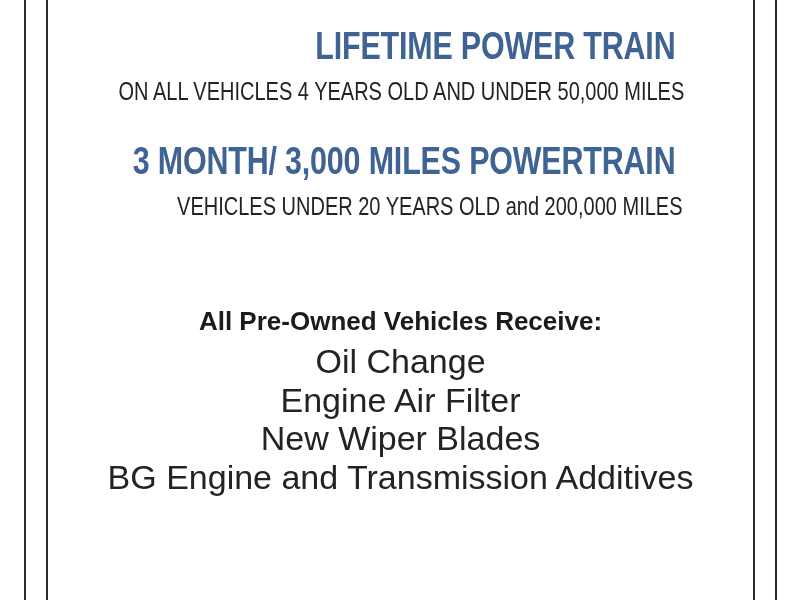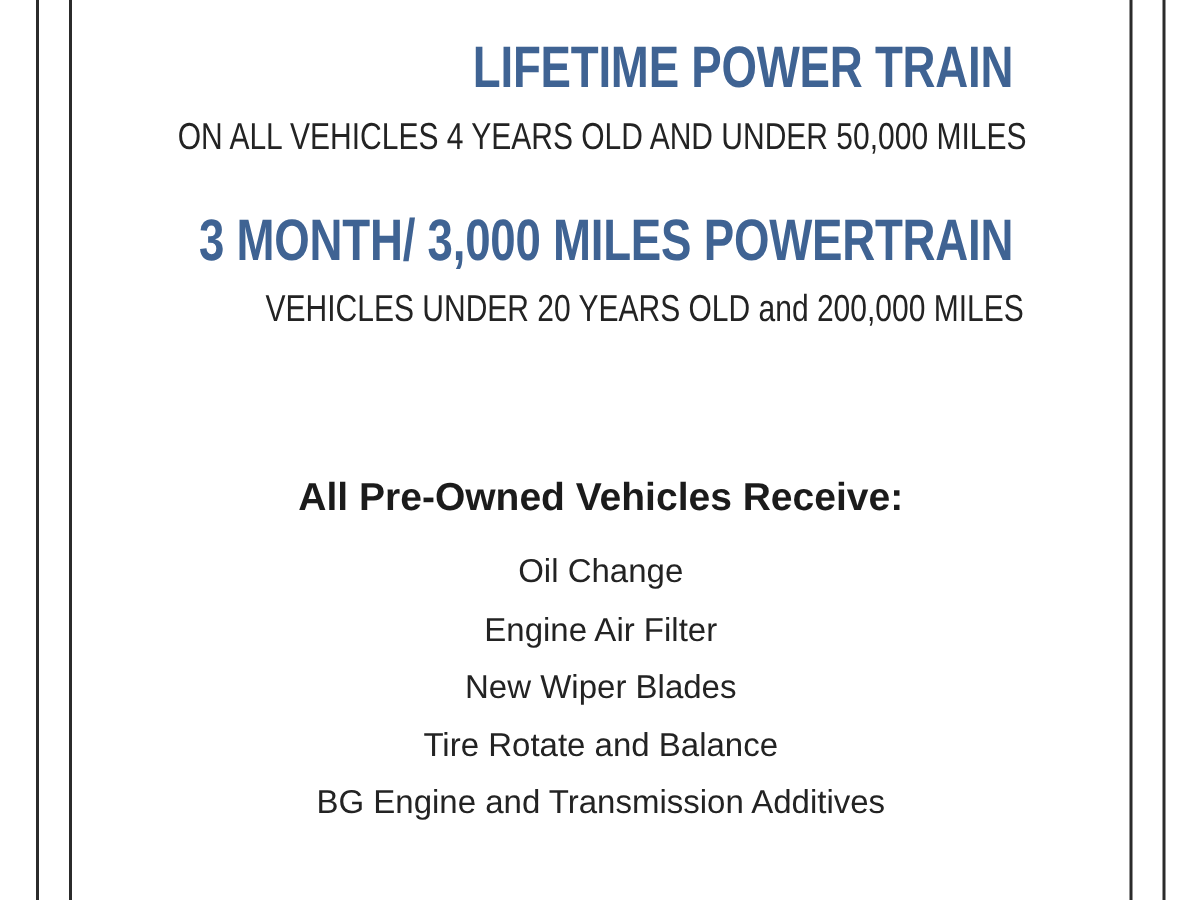--- a/index.html
+++ b/index.html
@@ -78,26 +78,26 @@
     left: 0;
     top: 300px;
     width: 100%;
   }
   .services-heading {
     color: #1b1b1b;
     font-weight: bold;
     font-size: 26px;
     line-height: 38px;
     white-space: nowrap;
-    margin: 12px;
+    margin: 2px;
   }
   .service-item {
     color: #232323;
     font-weight: normal;
-    font-size: 22px;
+    font-size: 34px;
     line-height: 38.5px;
     white-space: nowrap;
     margin: 0;
   }
 </style>
 </head>
 <body>
 
 <div id="page">
 
@@ -116,18 +116,17 @@
     <div class="promo-block" id="block2">
       <div class="promo-title">3 MONTH/ 3,000 MILES POWERTRAIN</div>
       <div class="promo-sub">VEHICLES UNDER 20 YEARS OLD and 200,000 MILES</div>
     </div>
 
     <div id="services">
       <div class="services-heading">All Pre-Owned Vehicles Receive:</div>
       <div class="service-item">Oil Change</div>
       <div class="service-item">Engine Air Filter</div>
       <div class="service-item">New Wiper Blades</div>
-      <div class="service-item">Tire Rotate and Balance</div>
       <div class="service-item">BG Engine and Transmission Additives</div>
     </div>
 
   </div>
 </div>
 
 </body></html>

